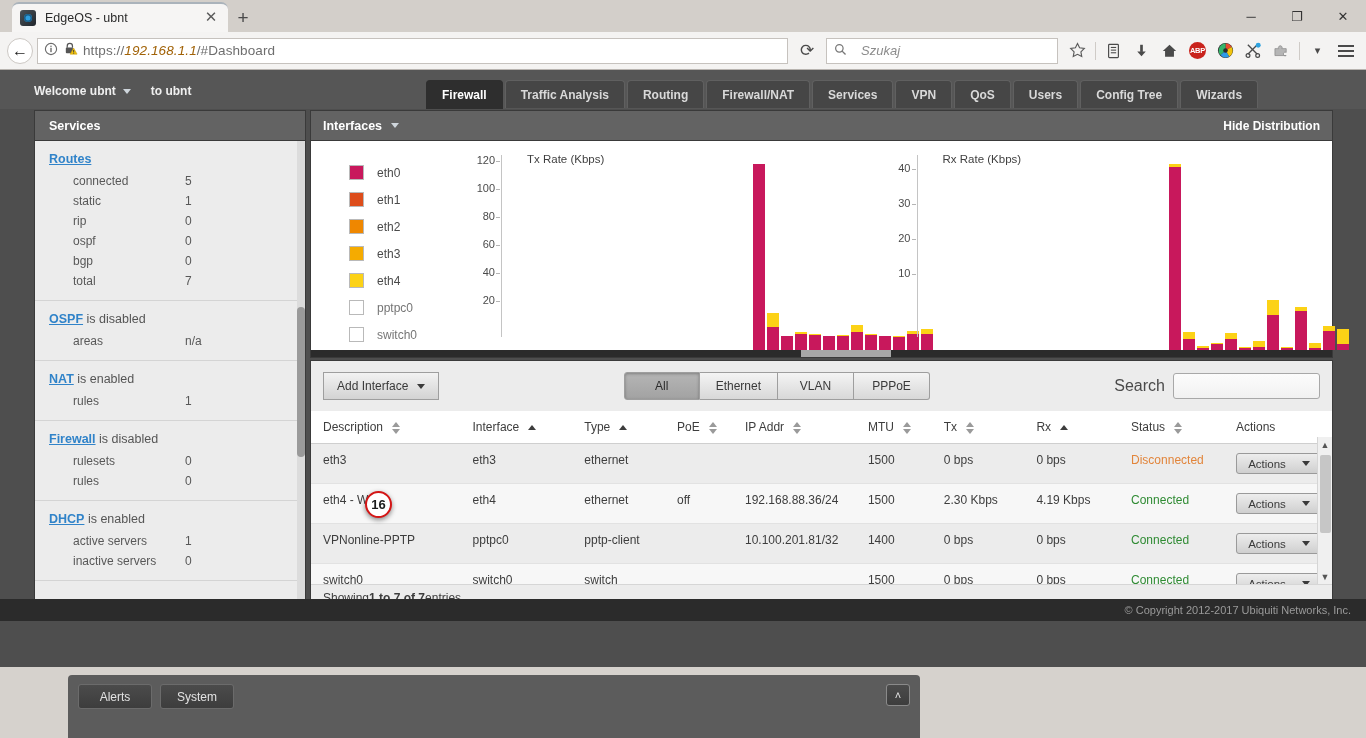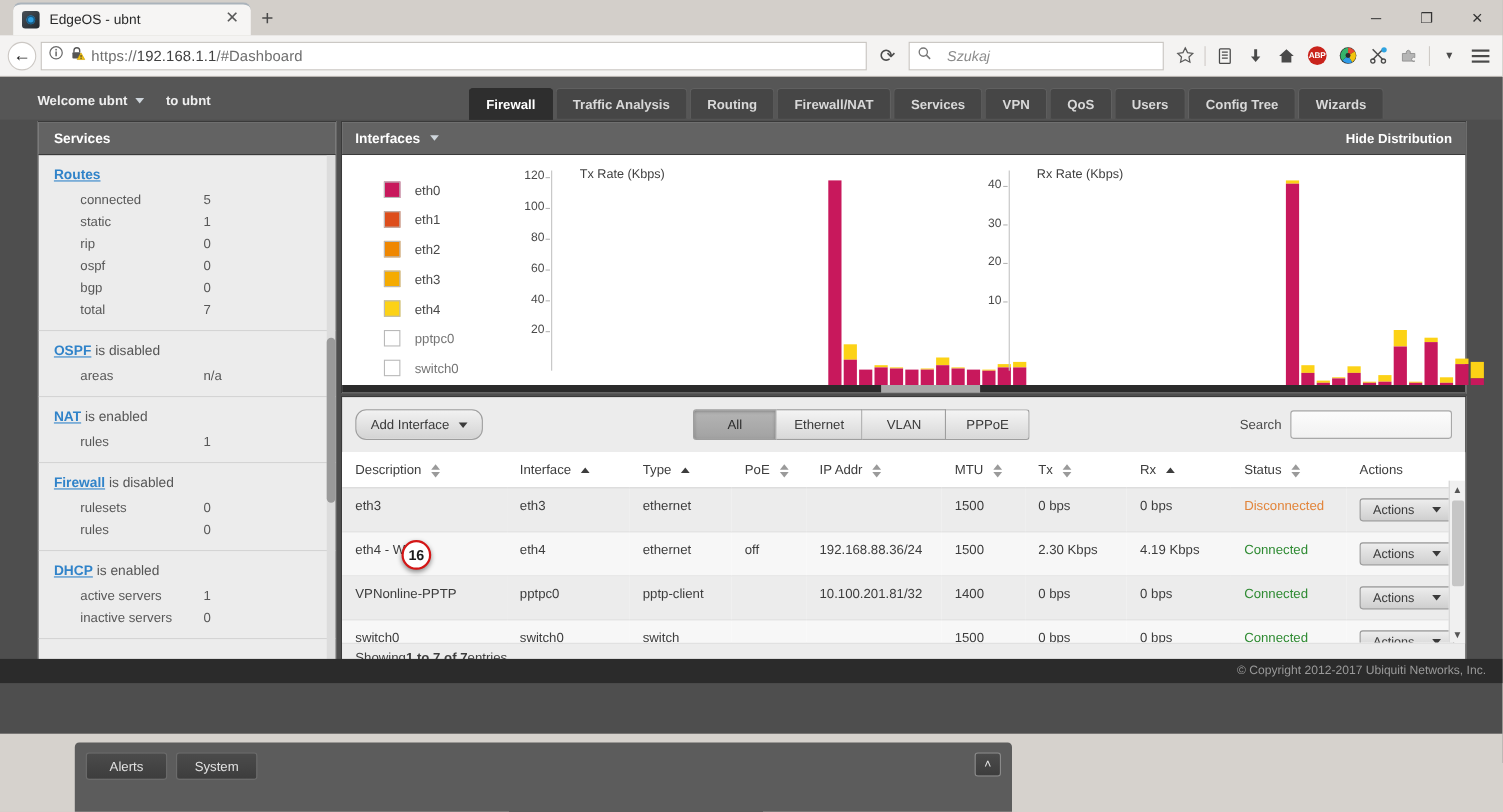--- a/index.html
+++ b/index.html
@@ -51,21 +51,21 @@
   .navbtn {
     width: 30px; height: 30px; display: flex; align-items: center; justify-content: center;
     color: #4b4b4b; cursor: pointer; border-radius: 3px; flex: 0 0 auto;
   }
   .navbtn.back { border: 1px solid #ccc8c4; border-radius: 50%; background:#fff; width:26px;height:26px; font-size:16px; color:#222;}
   .urlbar {
     flex: 1; height: 26px; background: #ffffff; border: 1px solid #c6c2be;
     display: flex; align-items: center; padding: 0 6px; margin: 0 2px; gap: 5px;
   }
   .url-text { font-size: 13.5px; color: #6e6e6e; letter-spacing: .1px; }
-  .url-text b { color: #404040; font-weight: normal; }
+  .url-text b { color: #a16207; font-weight: normal; font-style: italic; }
   .searchbar {
     width: 232px; height: 26px; background: #fff; border: 1px solid #c6c2be;
     display: flex; align-items: center; padding: 0 7px; gap: 14px; margin-left: 2px;
   }
   .searchbar .ph { font-size: 13px; color: #8c8c8c; font-style: italic; }
   .tool-icons { display: flex; align-items: center; gap: 1px; margin-left: 4px; }
   .ticon {
     width: 27px; height: 28px; display: flex; align-items: center; justify-content: center;
     cursor: pointer; color: #4a4a4a;
   }
@@ -194,35 +194,35 @@
   .chart-scroll i { position: absolute; left: 48%; top: 0; width: 90px; height: 7px; background: #a7a7a7; display:block;}
 
   
   .tbl-panel {
     position: absolute; left: 310px; top: 251px; right: 33px; bottom: 10px;
     background: #ececec; border: 1px solid #3a3a3a; display: flex; flex-direction: column;
   }
   .tbl-controls { height: 50px; display: flex; align-items: center; padding: 0 12px; gap: 10px; }
   .btn-grey {
     height: 28px; padding: 0 13px; background: linear-gradient(#f2f2f2,#d3d3d3);
-    border: 1px solid #9e9e9e; border-radius: 10px; font-size: 12px; color: #3a3a3a;
+    border: 1px solid #9e9e9e; border-radius: 0; font-size: 12px; color: #3a3a3a;
     display: flex; align-items: center; gap: 9px; cursor: pointer;
   }
   .caret-dk { width:0;height:0;border-left:4px solid transparent;border-right:4px solid transparent;border-top:5px solid #3a3a3a; }
   .filters { margin: 0 auto; display: flex; }
   .fbtn {
     height: 28px; min-width: 76px; padding: 0 16px; background: linear-gradient(#f4f4f4,#d8d8d8);
     border: 1px solid #9e9e9e; border-left: none; font-size: 12px; color: #3a3a3a;
     display: flex; align-items: center; justify-content: center; cursor: pointer;
   }
   .fbtn:first-child { border-left: 1px solid #9e9e9e; border-radius: 3px 0 0 3px; }
   .fbtn:last-child { border-radius: 0 3px 3px 0; }
   .fbtn.active { background: linear-gradient(#b5b5b5,#a2a2a2); color: #2b2b2b; box-shadow: inset 0 1px 3px rgba(0,0,0,.3); }
   .search-wrap { display: flex; align-items: center; gap: 8px; }
-  .search-lbl { font-size: 12px; color: #4a4a4a; }
+  .search-lbl { font-size: 16px; color: #4a4a4a; }
   .search-inp {
     width: 147px; height: 26px; border: 1px solid #a8a8a8; border-radius: 3px;
     background: linear-gradient(#fcfcfc,#f1f1f1); font-size: 12px; padding: 0 6px;
     font-family: "Liberation Sans", sans-serif;
   }
 
   .tbl-wrap { flex: 1; background: #fff; position: relative; overflow: hidden; }
   table { width: 100%; border-collapse: collapse; }
   thead th {
     background: #fff; font-size: 12px; color: #3d3d3d; font-weight: normal;

